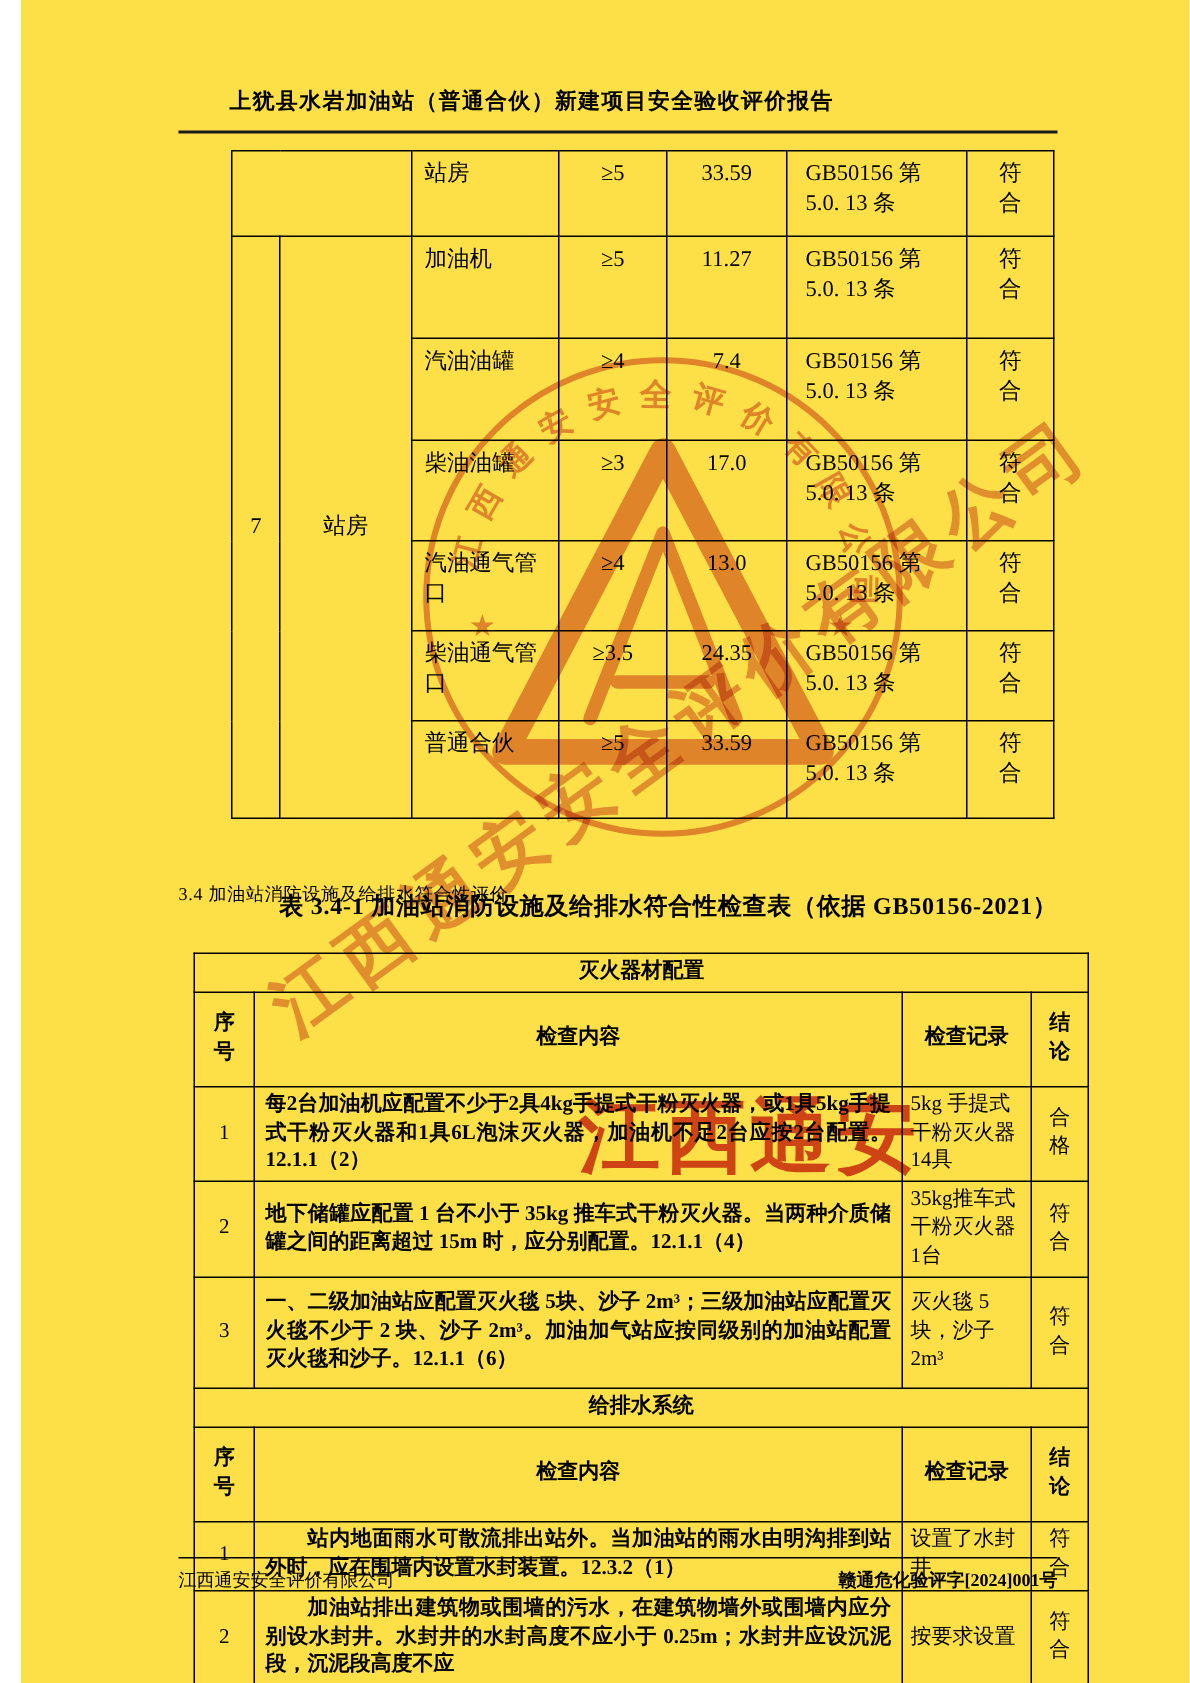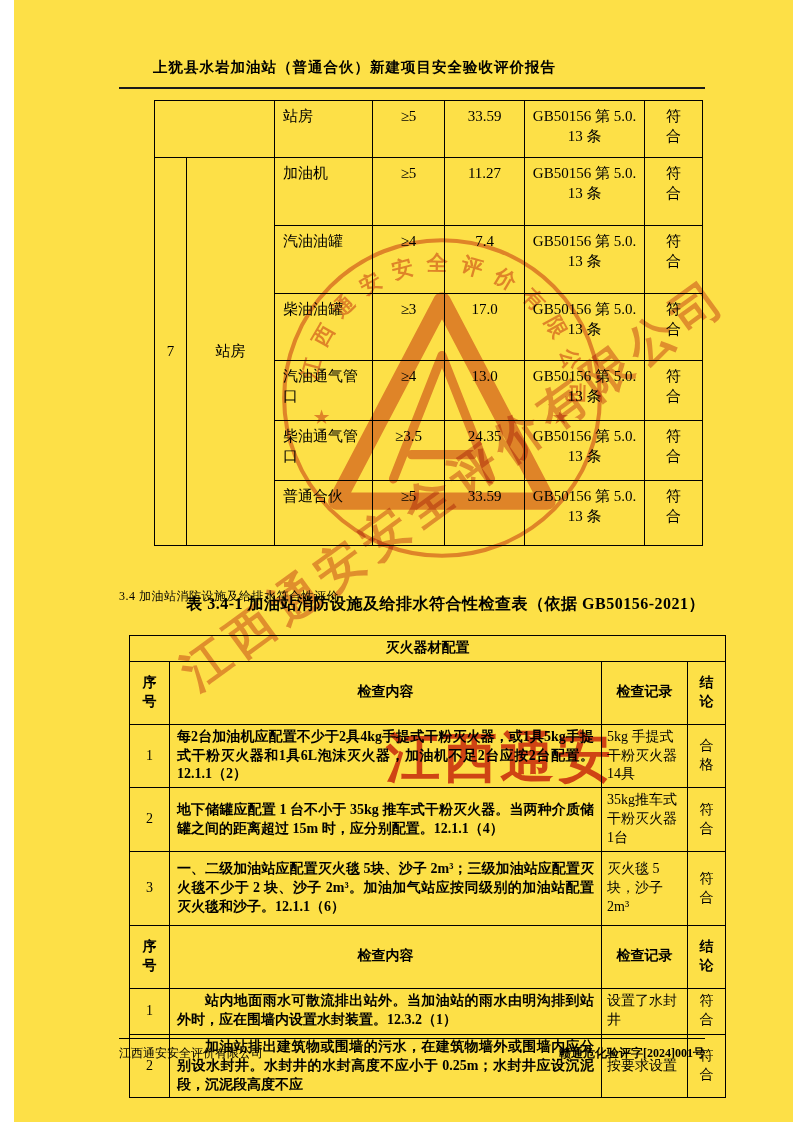--- a/index.html
+++ b/index.html
@@ -17,21 +17,21 @@
   
   .tbl { border-collapse:collapse; table-layout:fixed; }
   .tbl td { border:1px solid #000; line-height:1.35; overflow:hidden; }
   
   .t1 { position:absolute; left:140px; top:100px; width:548px; }
   .t1 td { font-size:15px; vertical-align:top; padding:5px 6px; }
   .t1 .grp  { text-align:center; vertical-align:middle; }
   .t1 .item { text-align:left; padding-left:8px; }
   .t1 .req  { text-align:center; }
   .t1 .act  { text-align:center; padding:5px 20px; word-break:break-all; }
-  .t1 .std  { text-align:center; padding:5px 0; }
+  .t1 .std  { padding:5px 12px; }
   .t1 .res  { text-align:center; padding:5px 15px; }
   
   .heading {
     position:absolute; left:105px; top:588px; font-size:12px; font-weight:normal; letter-spacing:.5px;
   }
   .caption {
     position:absolute; left:105px; top:594px; width:586px; text-align:right;
     font-size:16px; font-weight:bold; letter-spacing:.5px;
   }
   
@@ -173,20 +173,23 @@
         <td class="content">地下储罐应配置 1 台不小于 35kg 推车式干粉灭火器。当两种介质储罐之间的距离超过 15m 时，应分别配置。12.1.1（4）</td>
         <td class="record">35kg推车式干粉灭火器 1台</td>
         <td class="result">符合</td>
       </tr>
       <tr style="height:74px">
         <td class="no">3</td>
         <td class="content">一、二级加油站应配置灭火毯 5块、沙子 2m³；三级加油站应配置灭火毯不少于 2 块、沙子 2m³。加油加气站应按同级别的加油站配置灭火毯和沙子。12.1.1（6）</td>
         <td class="record">灭火毯 5块，沙子 2m³</td>
         <td class="result">符合</td>
       </tr>
+      <tr style="height:24px">
+        <td colspan="4" class="sect">给排水系统</td>
+      </tr>
       <tr style="height:36px">
         <td class="nohd">序号</td>
         <td class="hd">检查内容</td>
         <td class="hd">检查记录</td>
         <td class="reshd">结论</td>
       </tr>
       <tr style="height:46px">
         <td class="no">1</td>
         <td class="content ind">站内地面雨水可散流排出站外。当加油站的雨水由明沟排到站外时，应在围墙内设置水封装置。12.3.2（1）</td>
         <td class="record">设置了水封井</td>

